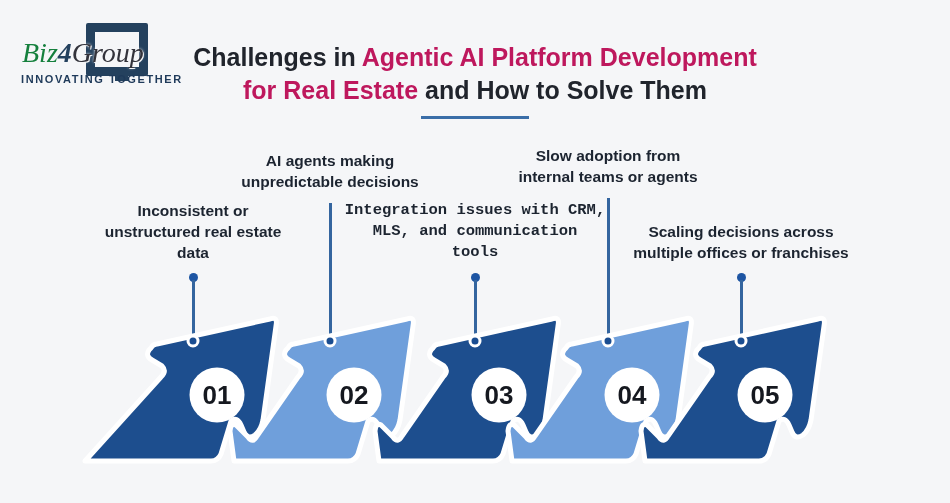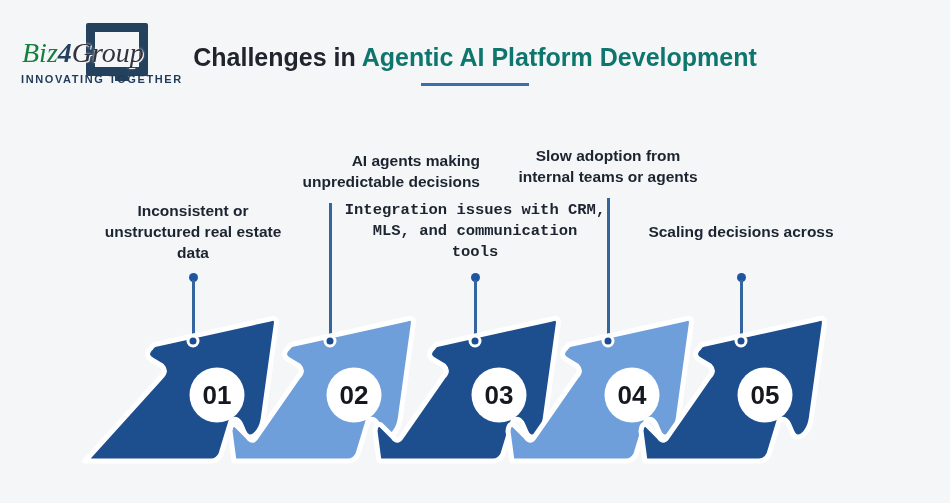--- a/index.html
+++ b/index.html
@@ -27,21 +27,21 @@
   .brand-dark{color:#33333b;}
   .logo-tagline{
     position:absolute;left:1px;top:61px;font-size:11px;font-weight:bold;
     color:#1f3a5a;letter-spacing:1.6px;white-space:nowrap;
   }
   
   .title{
     position:absolute;left:0;right:0;top:41px;text-align:center;
     font-size:25px;line-height:33px;font-weight:bold;color:#20242c;
   }
-  .title .blue{color:#0f766e;}
+  .title .blue{color:#be185d;}
   .title-underline{
     width:108px;height:3px;background:#3a6ea8;margin:9px auto 0 auto;
   }
   
   .step-label{
     position:absolute;width:300px;text-align:center;
     font-size:15.5px;line-height:21px;font-weight:bold;color:#1c2430;
   }
   .step-label span{display:block;}
   
@@ -58,43 +58,45 @@
 
 <div class="logo">
   <div class="logo-frame"></div>
   <div class="logo-frame-tab"></div>
   <div class="logo-brand"><span class="brand-blue">Biz</span><span class="brand-num">4</span><span class="brand-dark">Group</span></div>
   <div class="logo-tagline">INNOVATING TOGETHER</div>
 </div>
 
 <div class="title">
   <div><span>Challenges in </span><span class="blue">Agentic AI Platform Development</span></div>
+  <div><span class="blue">for Real Estate</span><span> and How to Solve Them</span></div>
   <div class="title-underline"></div>
 </div>
 
 <div class="step-label" style="left:43px;top:200px;">
   <span>Inconsistent or</span>
   <span>unstructured real estate</span>
   <span>data</span>
 </div>
-<div class="step-label" style="left:180px;top:150px;text-align:right;">
+<div class="step-label" style="left:180px;top:150px;">
   <span>AI agents making</span>
   <span>unpredictable decisions</span>
 </div>
 <div class="step-label" style="left:325px;top:200px;font-family:Liberation Mono, monospace;">
   <span>Integration issues with CRM,</span>
   <span>MLS, and communication</span>
   <span>tools</span>
 </div>
 <div class="step-label" style="left:458px;top:145px;">
   <span>Slow adoption from</span>
   <span>internal teams or agents</span>
 </div>
 <div class="step-label" style="left:591px;top:221px;">
   <span>Scaling decisions across</span>
+  <span>multiple offices or franchises</span>
 </div>
 
 <div class="dot" style="left:188.5px;top:273px;"></div>
 <div class="stem" style="left:192px;top:280px;height:64px;"></div>
 
 <div class="stem" style="left:329px;top:203px;height:141px;"></div>
 
 <div class="dot" style="left:470.5px;top:273px;"></div>
 <div class="stem" style="left:474px;top:280px;height:64px;"></div>
 

